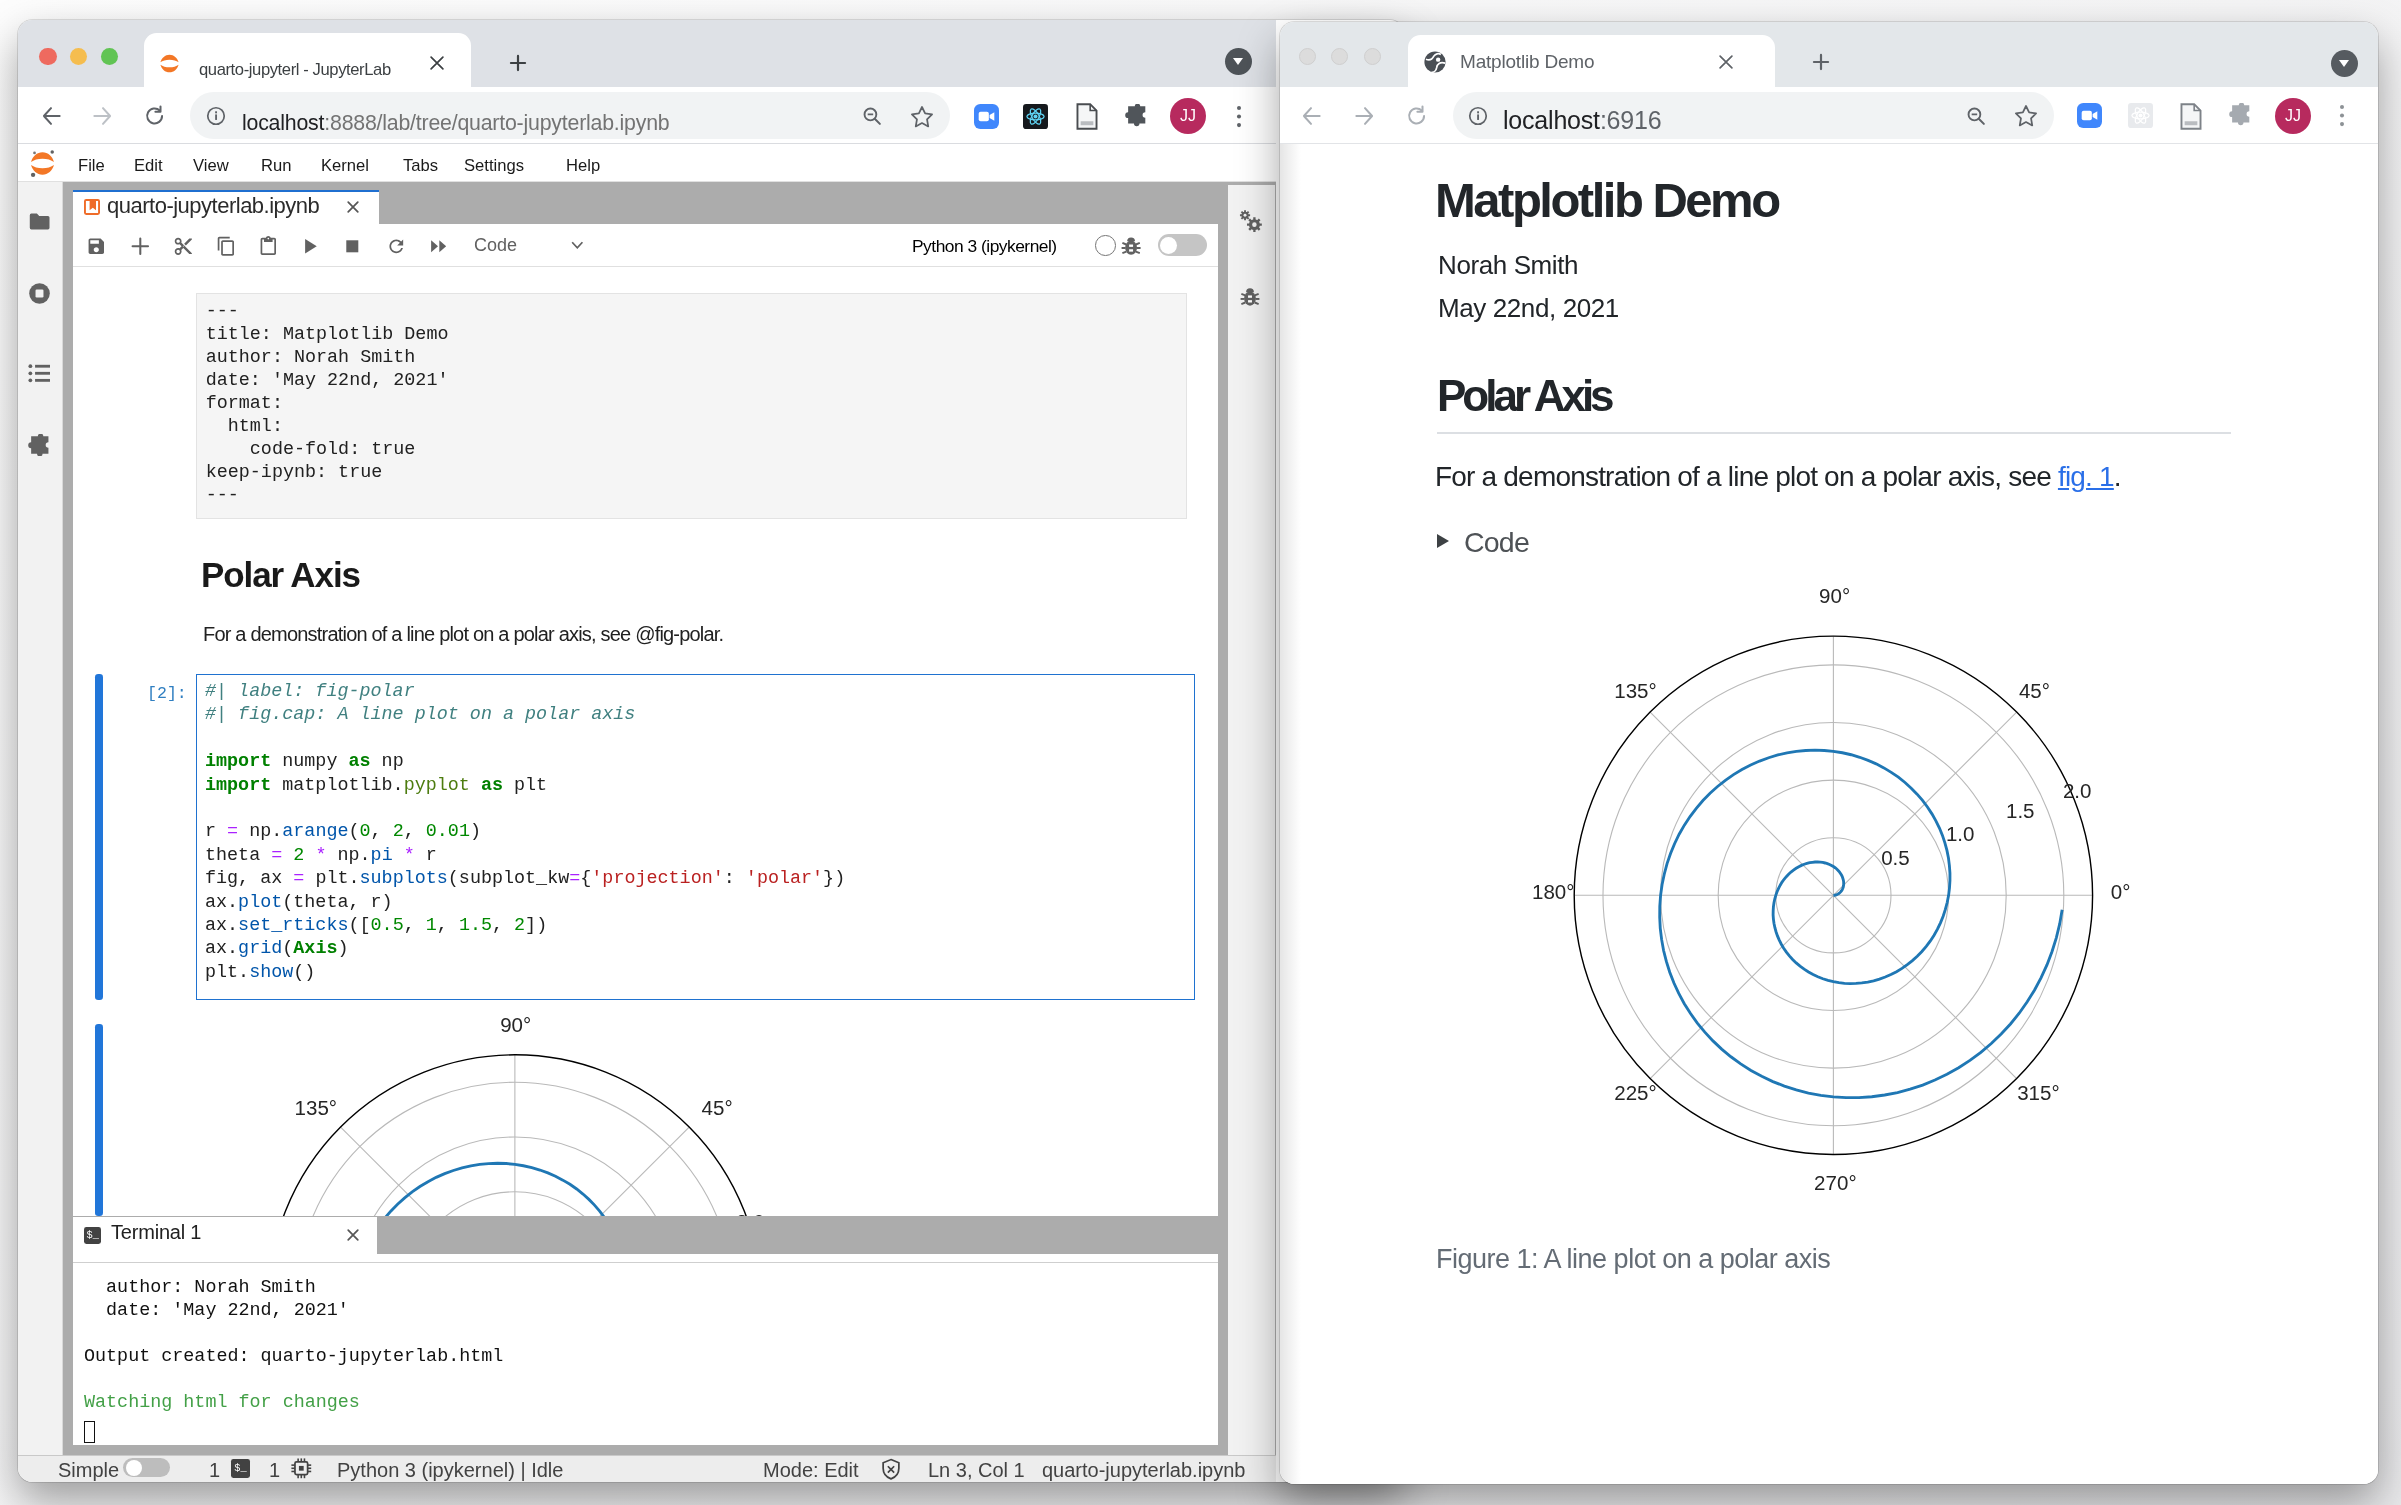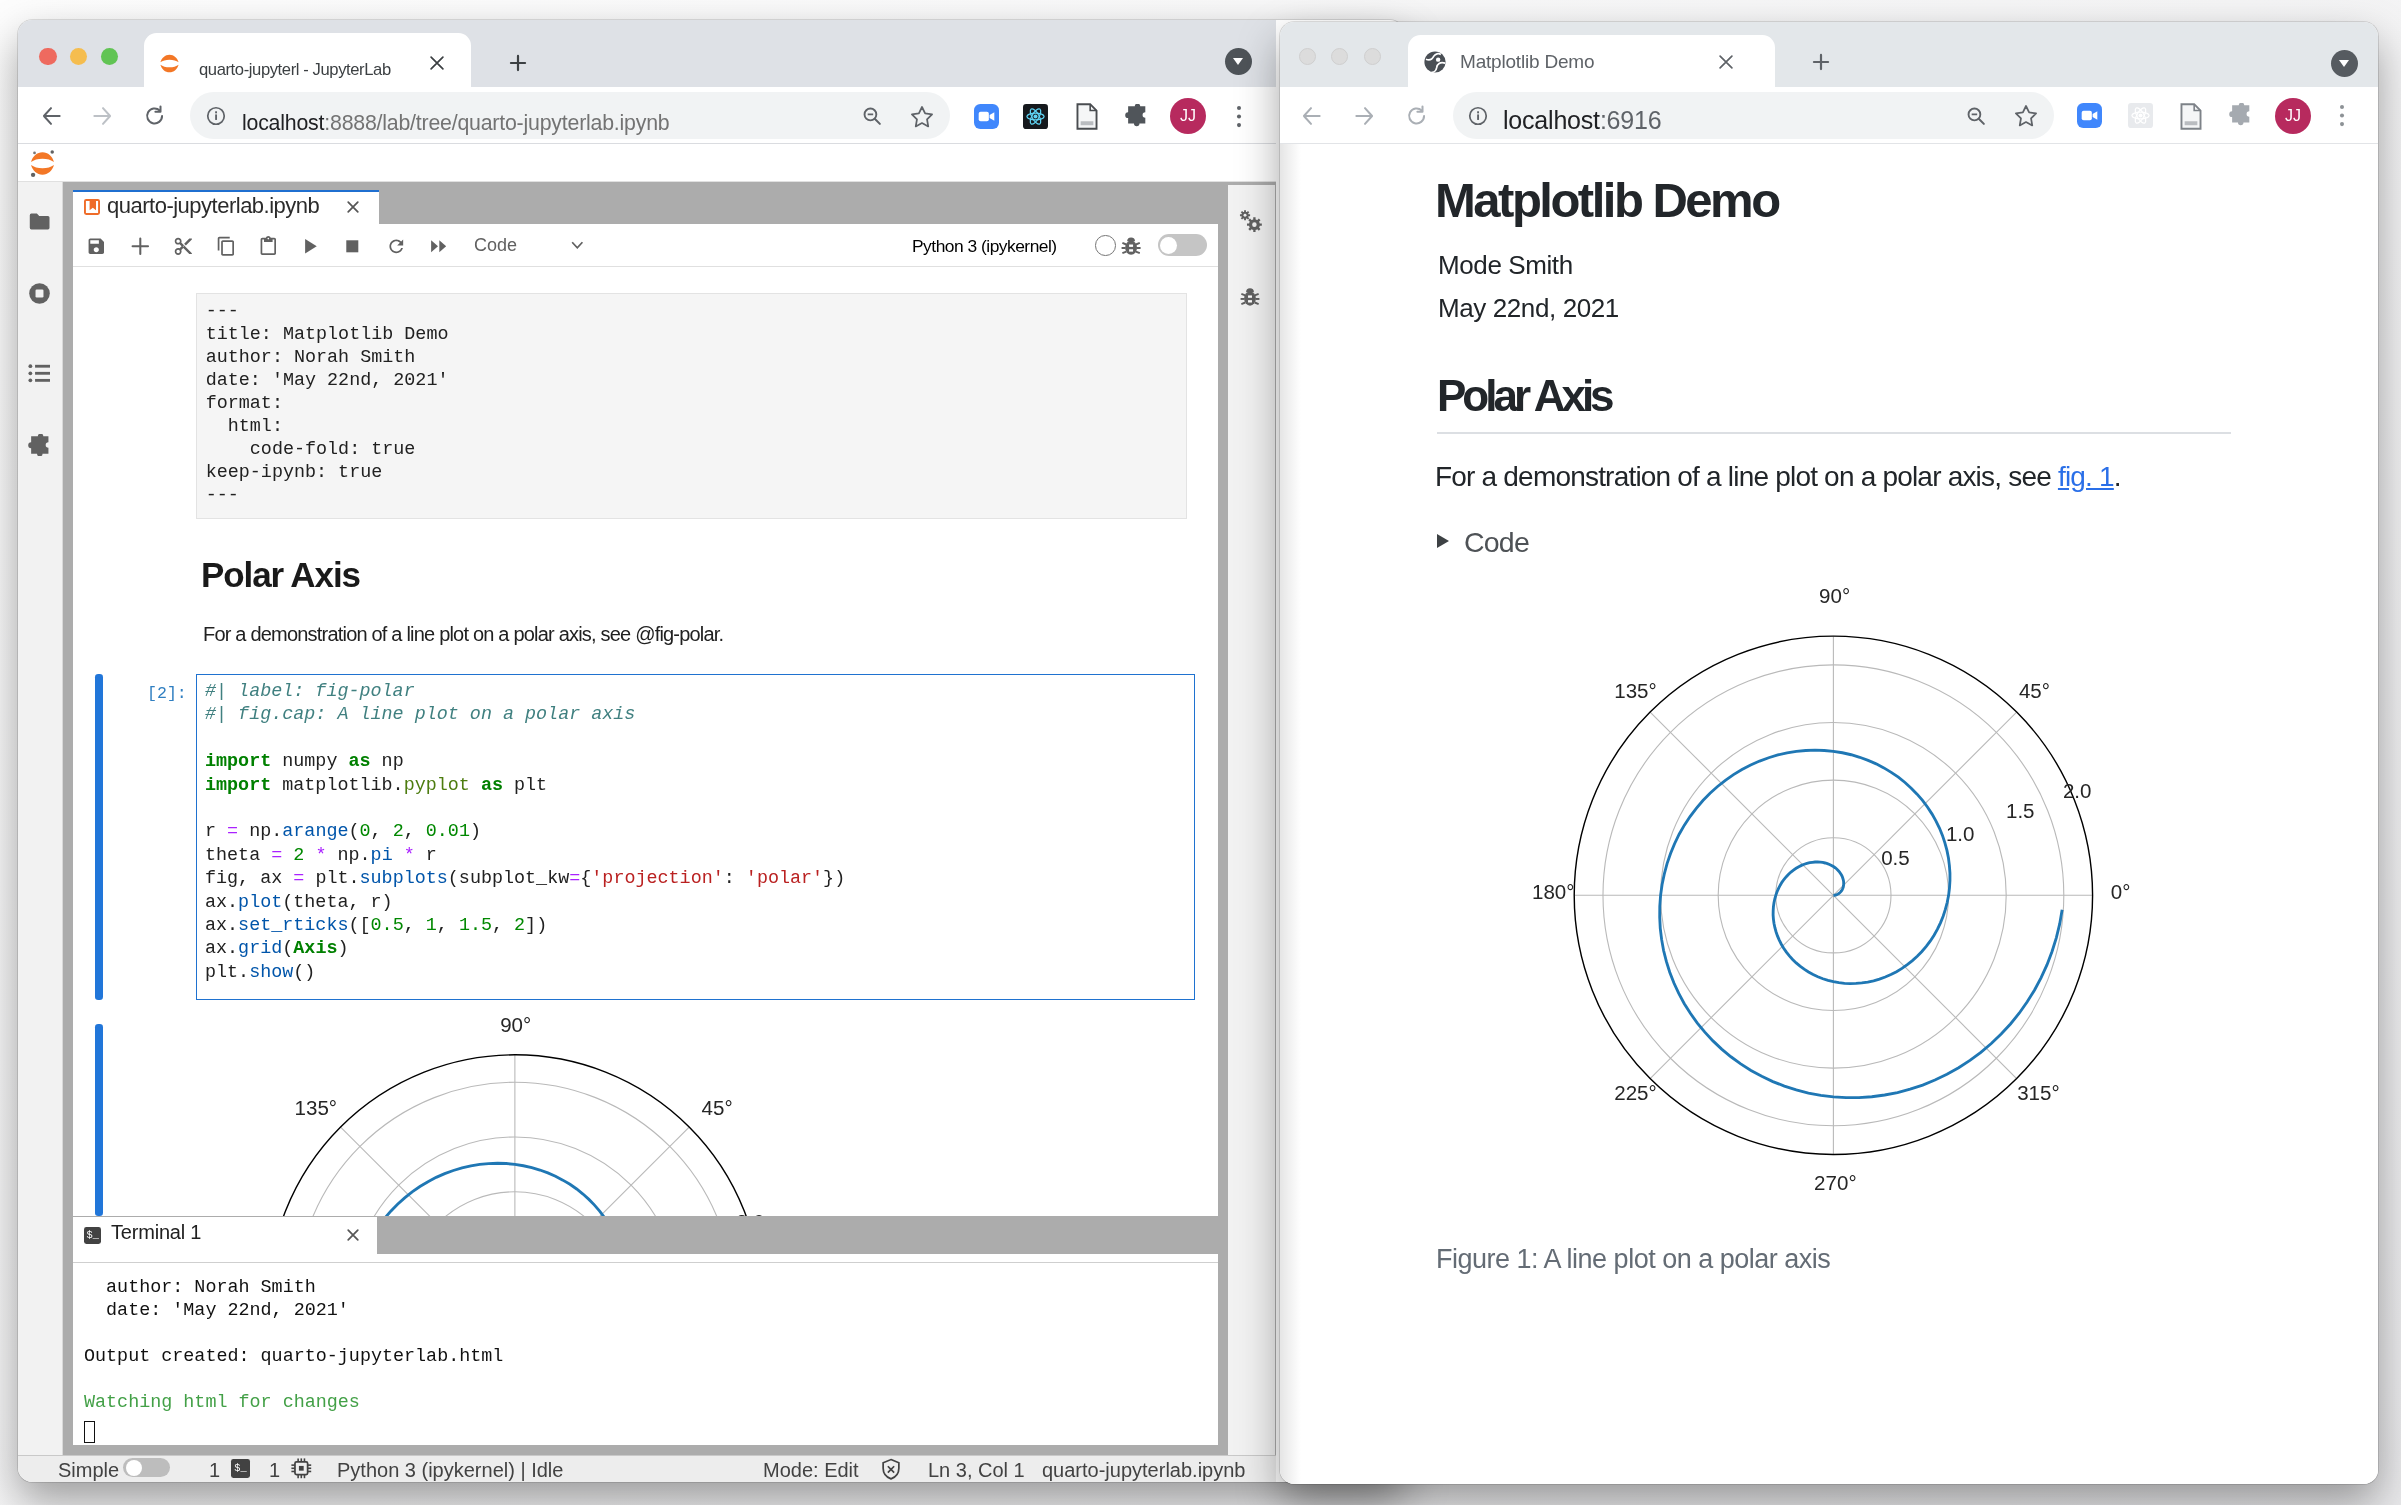--- a/index.html
+++ b/index.html
@@ -113,20 +113,30 @@
   <div class="abs" style="left:0;top:124px;width:1258px;height:38px;background:#fff;border-bottom:0.8px solid #e0e0e0;box-sizing:border-box;"></div>
   <div class="abs" style="left:10.3px;top:129px;width:29px;height:29px;">
       <svg width="29" height="29" viewBox="0 0 40 40">
         <path d="M20 13.4 C13.6 13.4 8 15.1 4.2 17.9 C6.2 10.2 12.5 4.6 20 4.6 C27.5 4.6 33.8 10.2 35.8 17.9 C32 15.1 26.4 13.4 20 13.4 Z" fill="#f37726"></path>
         <path d="M20 26.6 C26.4 26.6 32 24.9 35.8 22.1 C33.8 29.8 27.5 35.4 20 35.4 C12.5 35.4 6.2 29.8 4.2 22.1 C8 24.9 13.6 26.6 20 26.6 Z" fill="#f37726"></path>
         <circle cx="9" cy="5.5" r="1.9" fill="#767677"></circle>
         <circle cx="33.4" cy="4.2" r="2.4" fill="#616262"></circle>
         <circle cx="7" cy="35.6" r="3" fill="#616262"></circle>
       </svg>
     </div>
+  <div class="abs" style="left:0;top:136px;width:1258px;height:24px;font-size:16.6px;color:#1a1a1a;">
+    <span class="abs" style="left:60px;">File</span>
+    <span class="abs" style="left:116px;">Edit</span>
+    <span class="abs" style="left:175px;">View</span>
+    <span class="abs" style="left:243px;">Run</span>
+    <span class="abs" style="left:303px;">Kernel</span>
+    <span class="abs" style="left:385px;">Tabs</span>
+    <span class="abs" style="left:446px;">Settings</span>
+    <span class="abs" style="left:548px;">Help</span>
+  </div>
 
   <div class="abs" style="left:0;top:162px;width:1258px;height:1275px;background:#acacac;"></div>
 
   <div class="abs" style="left:0;top:162px;width:45px;height:1275px;background:#f2f2f2;border-right:0.8px solid #d9d9d9;box-sizing:border-box;"></div>
   <div class="abs" style="left:11px;top:192px;width:21.3px;height:19px;">
       <svg width="21.3" height="19" viewBox="0 0 27 24">
         <path d="M1 4 a2 2 0 0 1 2-2 h7 l3 3 h11 a2 2 0 0 1 2 2 v13 a2 2 0 0 1 -2 2 H3 a2 2 0 0 1 -2 -2 Z" fill="#616161"></path>
       </svg>
     </div>
   <div class="abs" style="left:10.3px;top:262px;width:23px;height:23px;">
@@ -499,21 +509,21 @@
       <svg width="8" height="25" viewBox="0 0 10 32">
         <circle cx="5" cy="5" r="2.6" fill="#8d9296"></circle>
         <circle cx="5" cy="16" r="2.6" fill="#8d9296"></circle>
         <circle cx="5" cy="27" r="2.6" fill="#8d9296"></circle>
       </svg>
     </div>
 
   <div class="abs" style="left:0;top:122px;width:1098px;height:1340px;background:#fff;"></div>
   <div class="abs" style="left:0;top:122px;width:20.6px;height:1340px;background:linear-gradient(90deg,rgba(0,0,0,0.10),rgba(0,0,0,0));"></div>
   <div class="abs" style="left:155px;top:150px;font-size:49px;font-weight:bold;letter-spacing:-2.5px;color:#22262a;">Matplotlib Demo</div>
-  <div class="abs" style="left:158px;top:228px;font-size:26px;letter-spacing:-0.4px;color:#212529;">Mode Smith</div>
+  <div class="abs" style="left:158px;top:228px;font-size:26px;letter-spacing:-0.4px;color:#212529;">Norah Smith</div>
   <div class="abs" style="left:158px;top:271px;font-size:26px;letter-spacing:-0.4px;color:#212529;">May 22nd, 2021</div>
   <div class="abs" style="left:157px;top:349px;font-size:44px;font-weight:bold;letter-spacing:-4px;color:#22262a;">Polar Axis</div>
   <div class="abs" style="left:157px;top:410px;width:794px;height:1.6px;background:#dcdfe3;"></div>
   <div class="abs" style="left:155px;top:439px;font-size:28px;letter-spacing:-0.8px;color:#212529;">For a demonstration of a line plot on a polar axis, see <span style="color:#2a6fe8;text-decoration:underline;">fig. 1</span>.</div>
   <div class="abs" style="left:157px;top:512px;width:0;height:0;border-top:7.1px solid transparent;border-bottom:7.1px solid transparent;border-left:12px solid #3d4144;"></div>
   <div class="abs" style="left:184px;top:504px;font-size:28.5px;letter-spacing:-0.8px;color:#4e5256;">Code</div>
   <div class="abs" style="left:221px;top:545px;width:664px;height:644px;">
       <svg width="664" height="644" viewBox="0 0 840 815">
 <g stroke="#b9b9b9" stroke-width="1.4" fill="none">
           <line x1="420.5" y1="415.5" x2="748.5" y2="415.5"></line>

